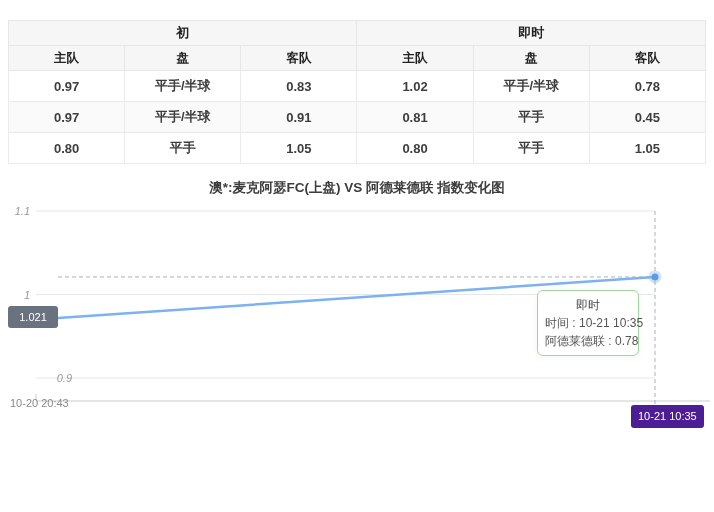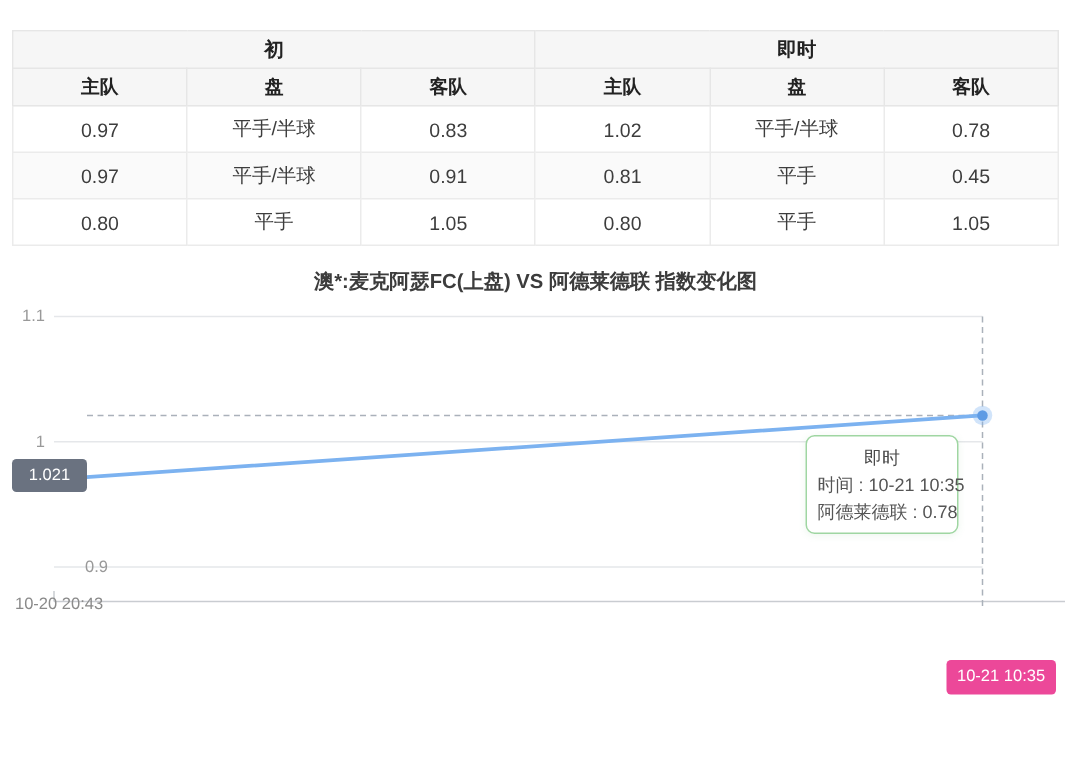--- a/index.html
+++ b/index.html
@@ -10,42 +10,42 @@
   }
 
   
   .table-wrap { margin:20px 8px 0 8px; }
   table.odds {
     width:100%; border-collapse:collapse; table-layout:fixed;
     font-size:13px;
   }
   table.odds th, table.odds td {
     border:1px solid #ebebeb; text-align:center; vertical-align:middle;
-    font-weight:normal; padding:0;
+    font-weight:bold; padding:0;
   }
   table.odds thead th {
     background:#f6f6f6; font-weight:bold; color:#222;
     border-color:#e6e6e6;
   }
   tr.group-row th { height:25px; font-size:13px; }
   tr.cols-row  th { height:25px; font-size:12.5px; }
   table.odds tbody td { height:31px; color:#3d3d3d; background:#ffffff; }
   table.odds tbody tr:nth-child(even) td { background:#fafafa; }
 
   
   .chart-title {
     margin-top:15px; text-align:center;
     font-size:13.5px; font-weight:bold; color:#3c3c3c;
   }
   .chart-wrap { position:relative; width:714px; height:252px; margin-top:4px; }
   .chart-wrap svg { position:absolute; left:0; top:0; }
 
   .ytick {
     position:absolute; left:0; width:30px; text-align:right;
-    font-size:11px; color:#999; line-height:13px;
+    font-size:11px; color:#999; line-height:13px;font-style:italic;
   }
   .x-label-left {
     position:absolute; left:10px; top:196px;
     font-size:11px; color:#8a8a8a;
   }
   .y-badge {
     position:absolute; left:8px; width:50px; height:22px;
     color:#fff; font-size:11px; line-height:22px; text-align:center;
     border-radius:3px;
     margin-top:40px;
@@ -134,21 +134,21 @@
       <line x1="655" y1="10" x2="655" y2="204" stroke="#aab1ba" stroke-width="1" stroke-dasharray="4 3"></line>
       <polyline points="36,118.55000000000005 655,75.96500000000013" fill="none" stroke="#7cb2f0" stroke-width="2.5" stroke-linecap="round"></polyline>
       <circle cx="36" cy="118.55000000000005" r="3" fill="#5e9be4"></circle>
       <circle cx="655" cy="75.96500000000013" r="6.5" fill="rgba(124,178,240,0.35)"></circle>
       <circle cx="655" cy="75.96500000000013" r="3.5" fill="#5e9be4"></circle>
     </svg>
 
   <div class="x-label-left">10-20 20:43</div>
 
   <div class="y-badge" style="top: 64.965px; background: rgb(106, 114, 128);">1.021</div>
-  <div class="x-badge" style="left: 631px; background: #ec4899; margin-top: 35px;">10-21 10:35</div>
+  <div class="x-badge" style="left: 631px; background: #4c1d95;">10-21 10:35</div>
 
   <div class="tooltip">
     <div class="tt-header">即时</div>
     <div class="tt-row">时间 : 10-21 10:35</div>
     <div class="tt-row">阿德莱德联 : 0.78</div>
   </div>
 <div class="ytick" style="top: 4px;">1.1</div>
     <div class="ytick" style="top: 87.5px;">1</div>
     <div class="ytick" style="top: 171px; margin-left: 42px;">0.9</div>
   </div>

